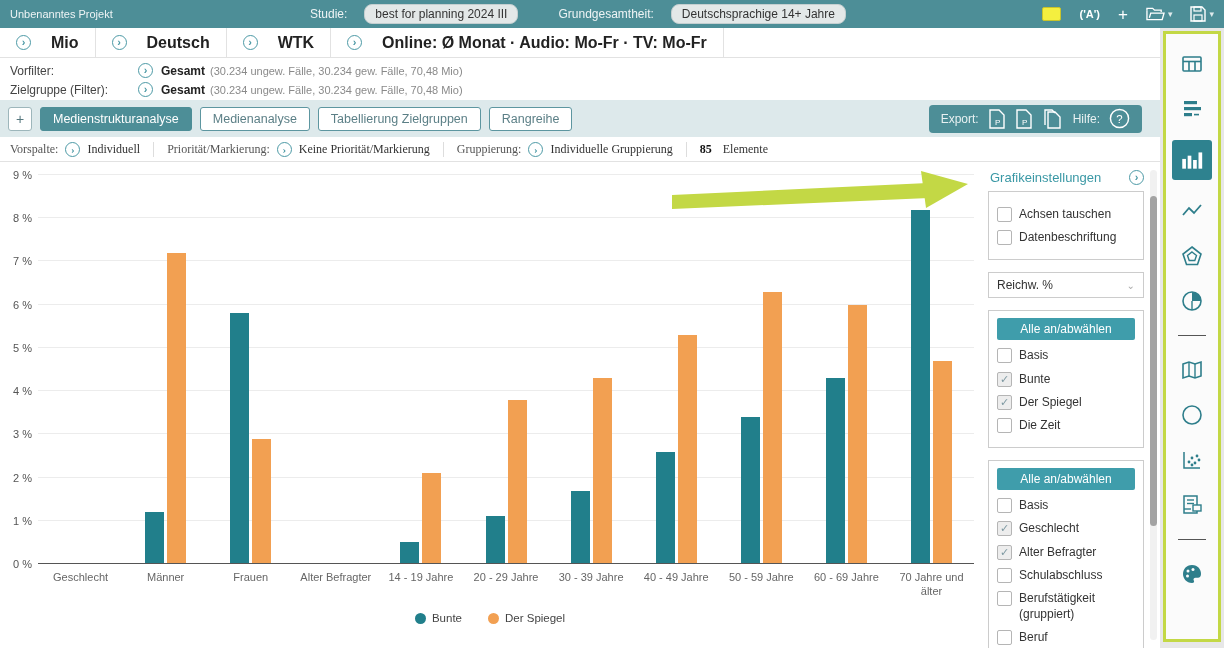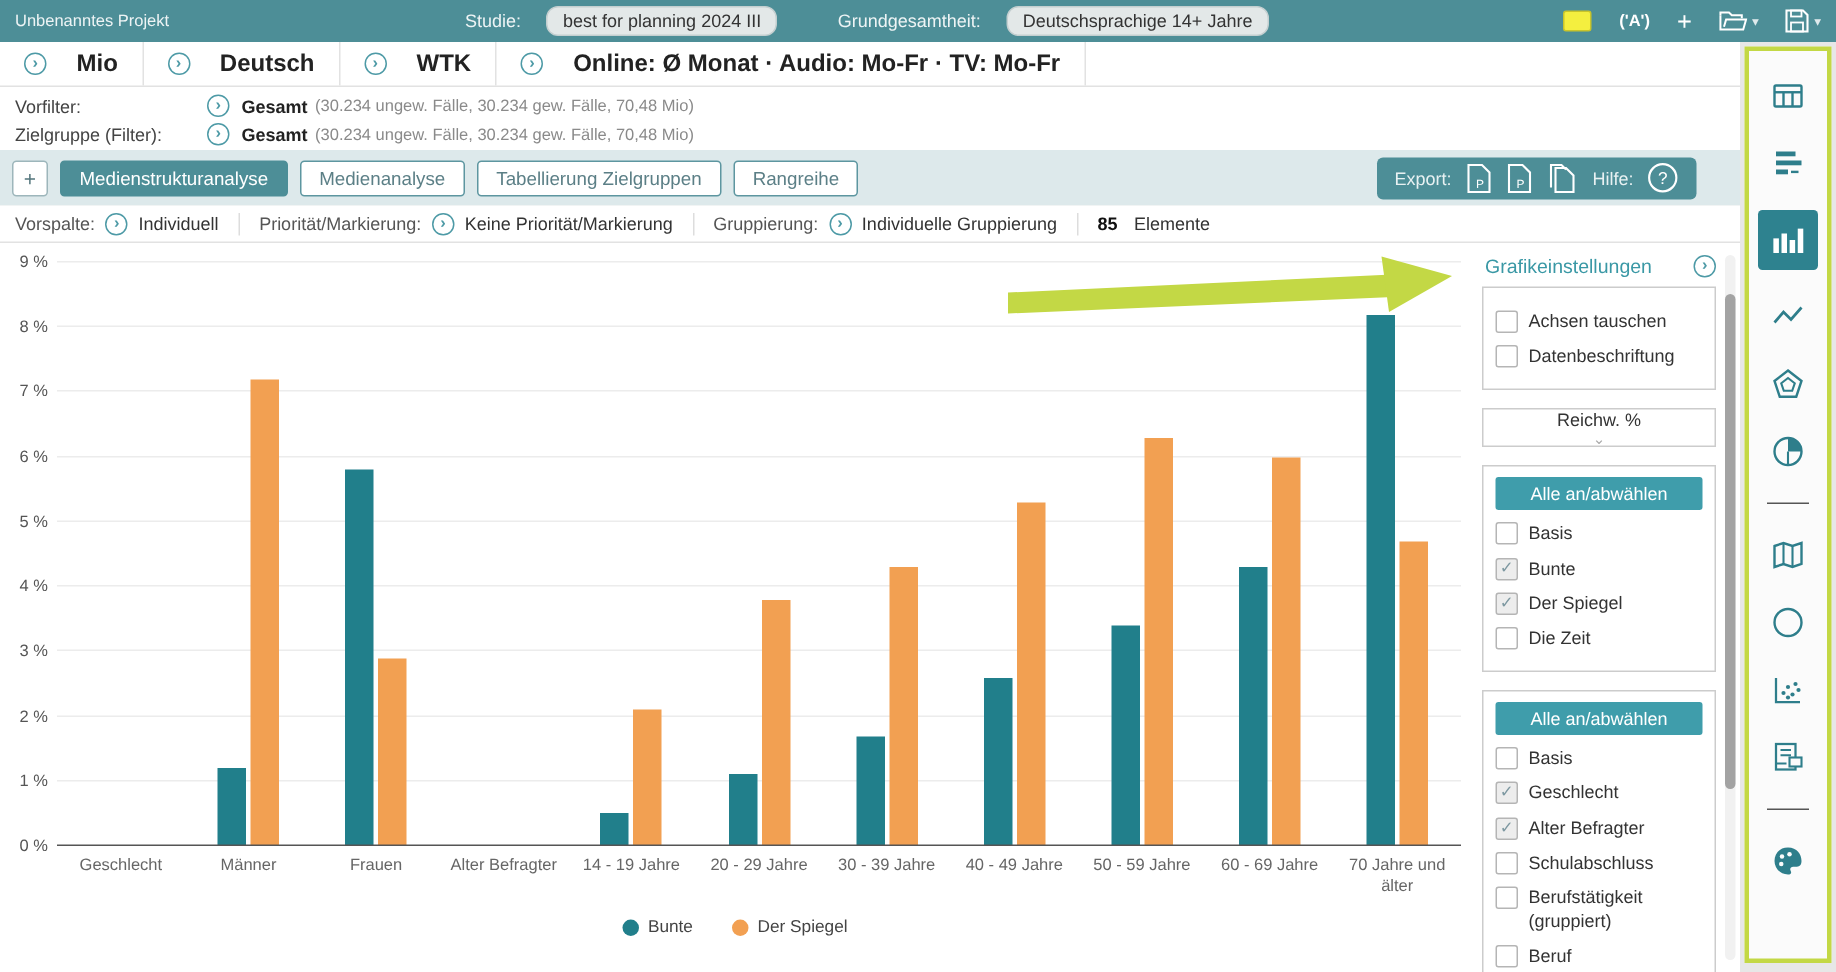--- a/index.html
+++ b/index.html
@@ -32,26 +32,26 @@
   .frow .chev{margin-right:8px;}
   .frow b{color:#222;margin-right:5px;}
   .frow .fdetail{color:#8a8a8a;font-size:11px;}
 
   
   .tabband{position:absolute;left:0;top:100px;width:1160px;height:37px;background:#dde9eb;display:flex;align-items:center;box-sizing:border-box;padding:0 10px 0 8px;gap:8px;}
   .addbtn{width:22px;height:22px;background:#fff;border:1px solid #9db6bb;border-radius:3px;display:flex;align-items:center;justify-content:center;color:#55777e;font-size:14px;cursor:pointer;}
   .tab{height:24px;box-sizing:border-box;border:1px solid #5d96a0;border-radius:3px;background:#ffffff;color:#5b7f86;display:flex;align-items:center;padding:0 12px;font-size:12.5px;cursor:pointer;}
   .tab.active{background:#4d8e97;color:#fff;border-color:#4d8e97;}
   .tb-spacer{flex:1;}
-  .exportbox{background:#4d8e97;border-radius:4px;height:28px;display:flex;align-items:center;color:#fff;padding:0 12px;gap:9px;margin-right:19px;}
+  .exportbox{background:#4d8e97;border-radius:4px;height:28px;display:flex;align-items:center;color:#fff;padding:0 12px;gap:9px;margin-right:8px;}
   .exportbox .xlab{font-size:12px;color:#e8f1f2;}
   .doc-ic{cursor:pointer;display:flex;}
 
   
-  .settingsrow{position:absolute;left:0;top:137px;width:1160px;height:25px;background:#fff;border-bottom:1px solid #e2e2e2;display:flex;align-items:center;box-sizing:border-box;padding-left:10px;}
+  .settingsrow{position:absolute;left:0;top:137px;width:1160px;height:25px;background:#fff;border-bottom:1px solid #e2e2e2;display:flex;align-items:center;box-sizing:border-box;padding-left:10px;font-family:Liberation Serif, serif;}
   .sgroup{display:flex;align-items:center;gap:7px;}
   .sgroup .slabel{color:#555;}
   .sgroup .svalue{color:#333;}
   .sep{width:1px;height:15px;background:#ddd;margin:0 13px;}
   .elements b{color:#111;margin-right:4px;}
 
   
   .main{position:absolute;left:0;top:162px;width:1160px;height:486px;background:#fff;}
 
   
@@ -72,21 +72,21 @@
 
   
   .spanel{position:absolute;left:986px;top:0;width:160px;height:486px;overflow:hidden;}
   .sphead{display:flex;align-items:center;justify-content:space-between;padding:8px 2px 6px 4px;}
   .sptitle{color:#3a98a5;font-size:13px;}
   .spbox{border:1px solid #ccc;background:#fff;margin:0 2px 12px 2px;padding:7px 8px;}
   .cbrow{display:flex;align-items:flex-start;gap:7px;margin:7px 0;cursor:pointer;}
   .cb{width:13px;height:13px;min-width:13px;border:1px solid #b5b5b5;border-radius:2px;background:#fff;font-size:11px;line-height:13px;text-align:center;color:#7d98a1;margin-top:1px;}
   .cb.checked{background:#ededed;}
   .cblabel{color:#333;line-height:1.35;}
-  .selectbox{border:1px solid #ccc;background:#fff;margin:0 2px 12px 2px;height:24px;display:flex;align-items:center;justify-content:space-between;padding:0 8px;cursor:pointer;flex-direction:column;}
+  .selectbox{border:1px solid #ccc;background:#fff;margin:0 2px 12px 2px;height:24px;display:flex;align-items:center;justify-content:space-between;padding:0 8px;cursor:pointer;}
   .selcaret{color:#aaa;font-size:10px;}
   .toggleall{display:block;width:100%;height:22px;background:#3f9dab;color:#fff;border:none;border-radius:2px;font-size:12px;font-family:"Liberation Sans",sans-serif;cursor:pointer;margin-bottom:2px;}
 
   
   .pscroll{position:absolute;left:1150px;top:8px;width:7px;height:470px;background:#f1f1f1;border-radius:4px;}
   .pthumb{position:absolute;left:0;top:26px;width:7px;height:330px;background:#a3a3a3;border-radius:4px;cursor:pointer;}
 
   
   .sidebar{position:absolute;left:1163px;top:31px;width:58px;height:611px;background:#fbfbfb;border:3px solid #c3d845;box-sizing:border-box;display:flex;flex-direction:column;align-items:center;padding-top:16px;gap:17px;}
   .sb-ic{width:28px;height:28px;display:flex;align-items:center;justify-content:center;cursor:pointer;}

